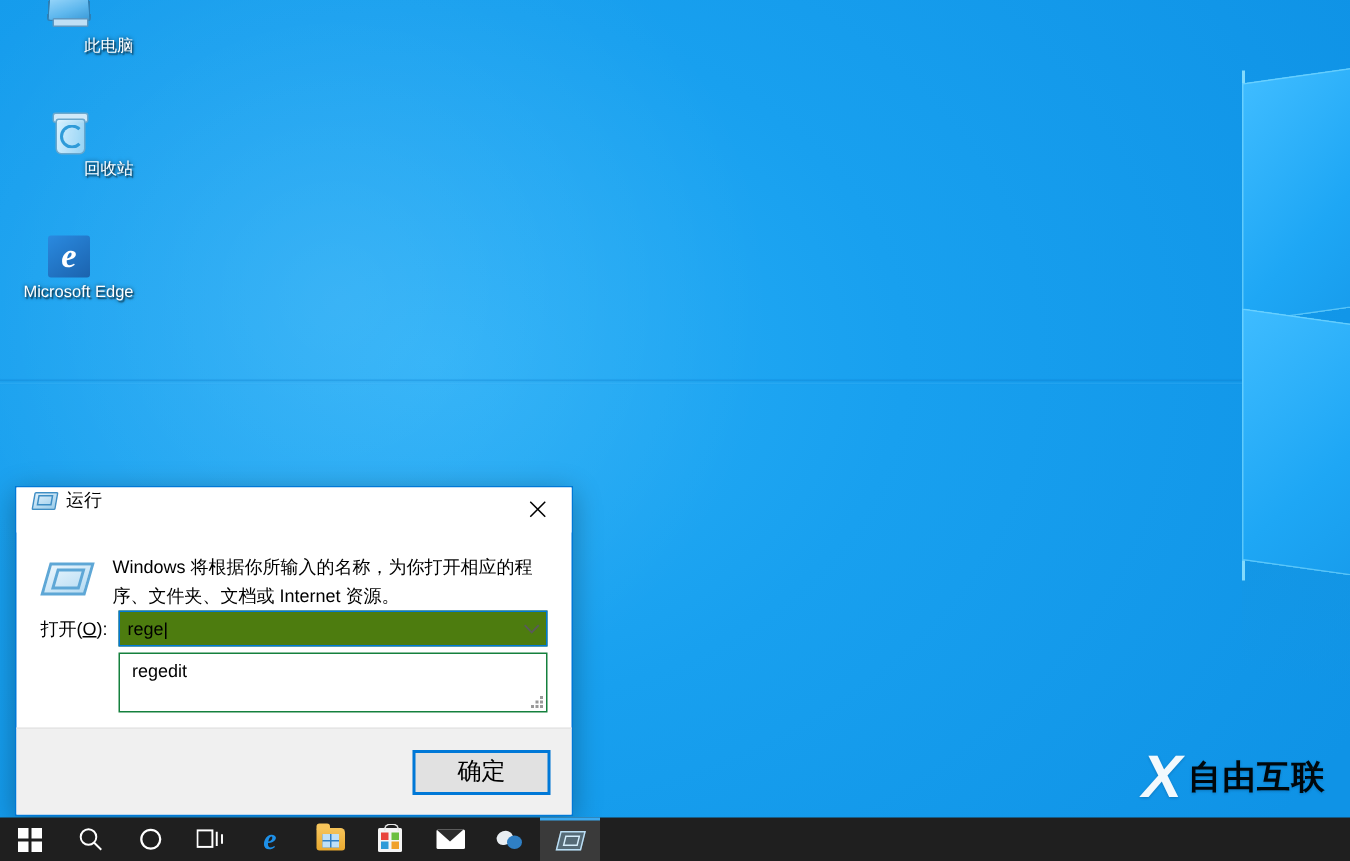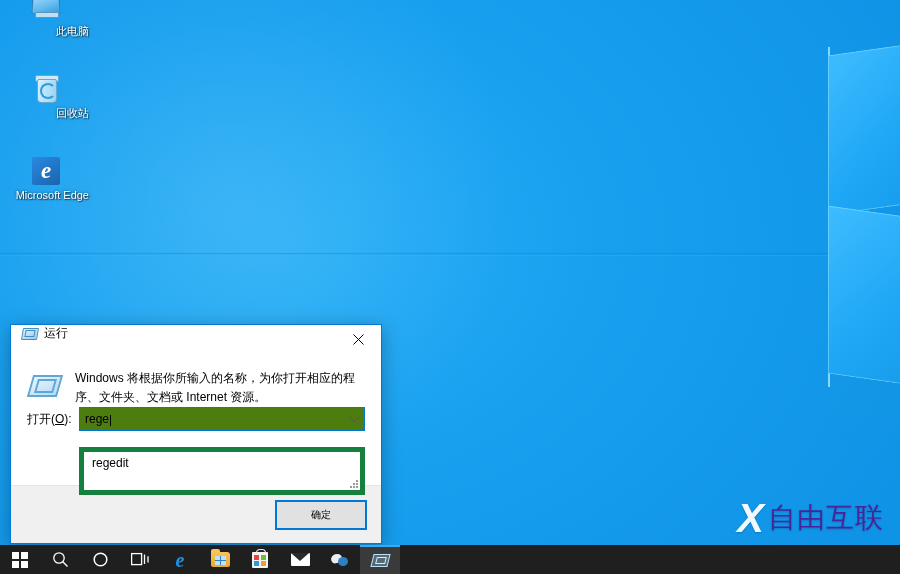--- a/index.html
+++ b/index.html
@@ -214,23 +214,23 @@
   .wm-x {
     font-size: 40px;
     font-weight: bold;
     font-style: italic;
     color: #ffffff;
     line-height: 40px;
     letter-spacing: -2px;
     text-shadow: 0 1px 2px rgba(0,60,110,0.35);
   }
   .wm-text {
-    font-size: 28px;
-    font-weight: normal;
-    color: #4c1d95;
+    font-size: 22px;
+    font-weight: bold;
+    color: #000000;
     line-height: 34px;
     letter-spacing: 1px;
     text-shadow: 0 1px 2px rgba(0,60,110,0.35);
   }
 
   
   .run-dialog {
     position: absolute;
     left: 10px;
     top: 324px;
@@ -383,24 +383,24 @@
     display: flex;
     align-items: center;
     justify-content: center;
     flex: 0 0 auto;
   }
 
   .dropdown {
     position: absolute;
     left: 52px;
     right: 0;
-    top: 40px;
+    top: 28px;
     height: 38px;
     background: #ffffff;
-    border: 5px solid #15803d;
+    border: 1px solid #15803d;
     z-index: 5;
   }
   .dropdown .dd-item {
     font-size: 12px;
     color: #000000;
     padding: 3px 0 0 8px;
     height: 18px;
     line-height: 16px;
     cursor: default;
   }
@@ -427,21 +427,21 @@
     align-items: center;
     justify-content: flex-end;
     padding-right: 14px;
     gap: 14px;
   }
   .btn {
     width: 88px;
     height: 26px;
     background: #e1e1e1;
     border: 1px solid #adadad;
-    font-size: 10px;
+    font-size: 16px;
     color: #000000;
     display: flex;
     align-items: center;
     justify-content: center;
     cursor: default;
     font-family: "Liberation Sans", "DejaVu Sans", sans-serif;
   }
   .btn.default {
     border: 2px solid #0078d7;
   }

